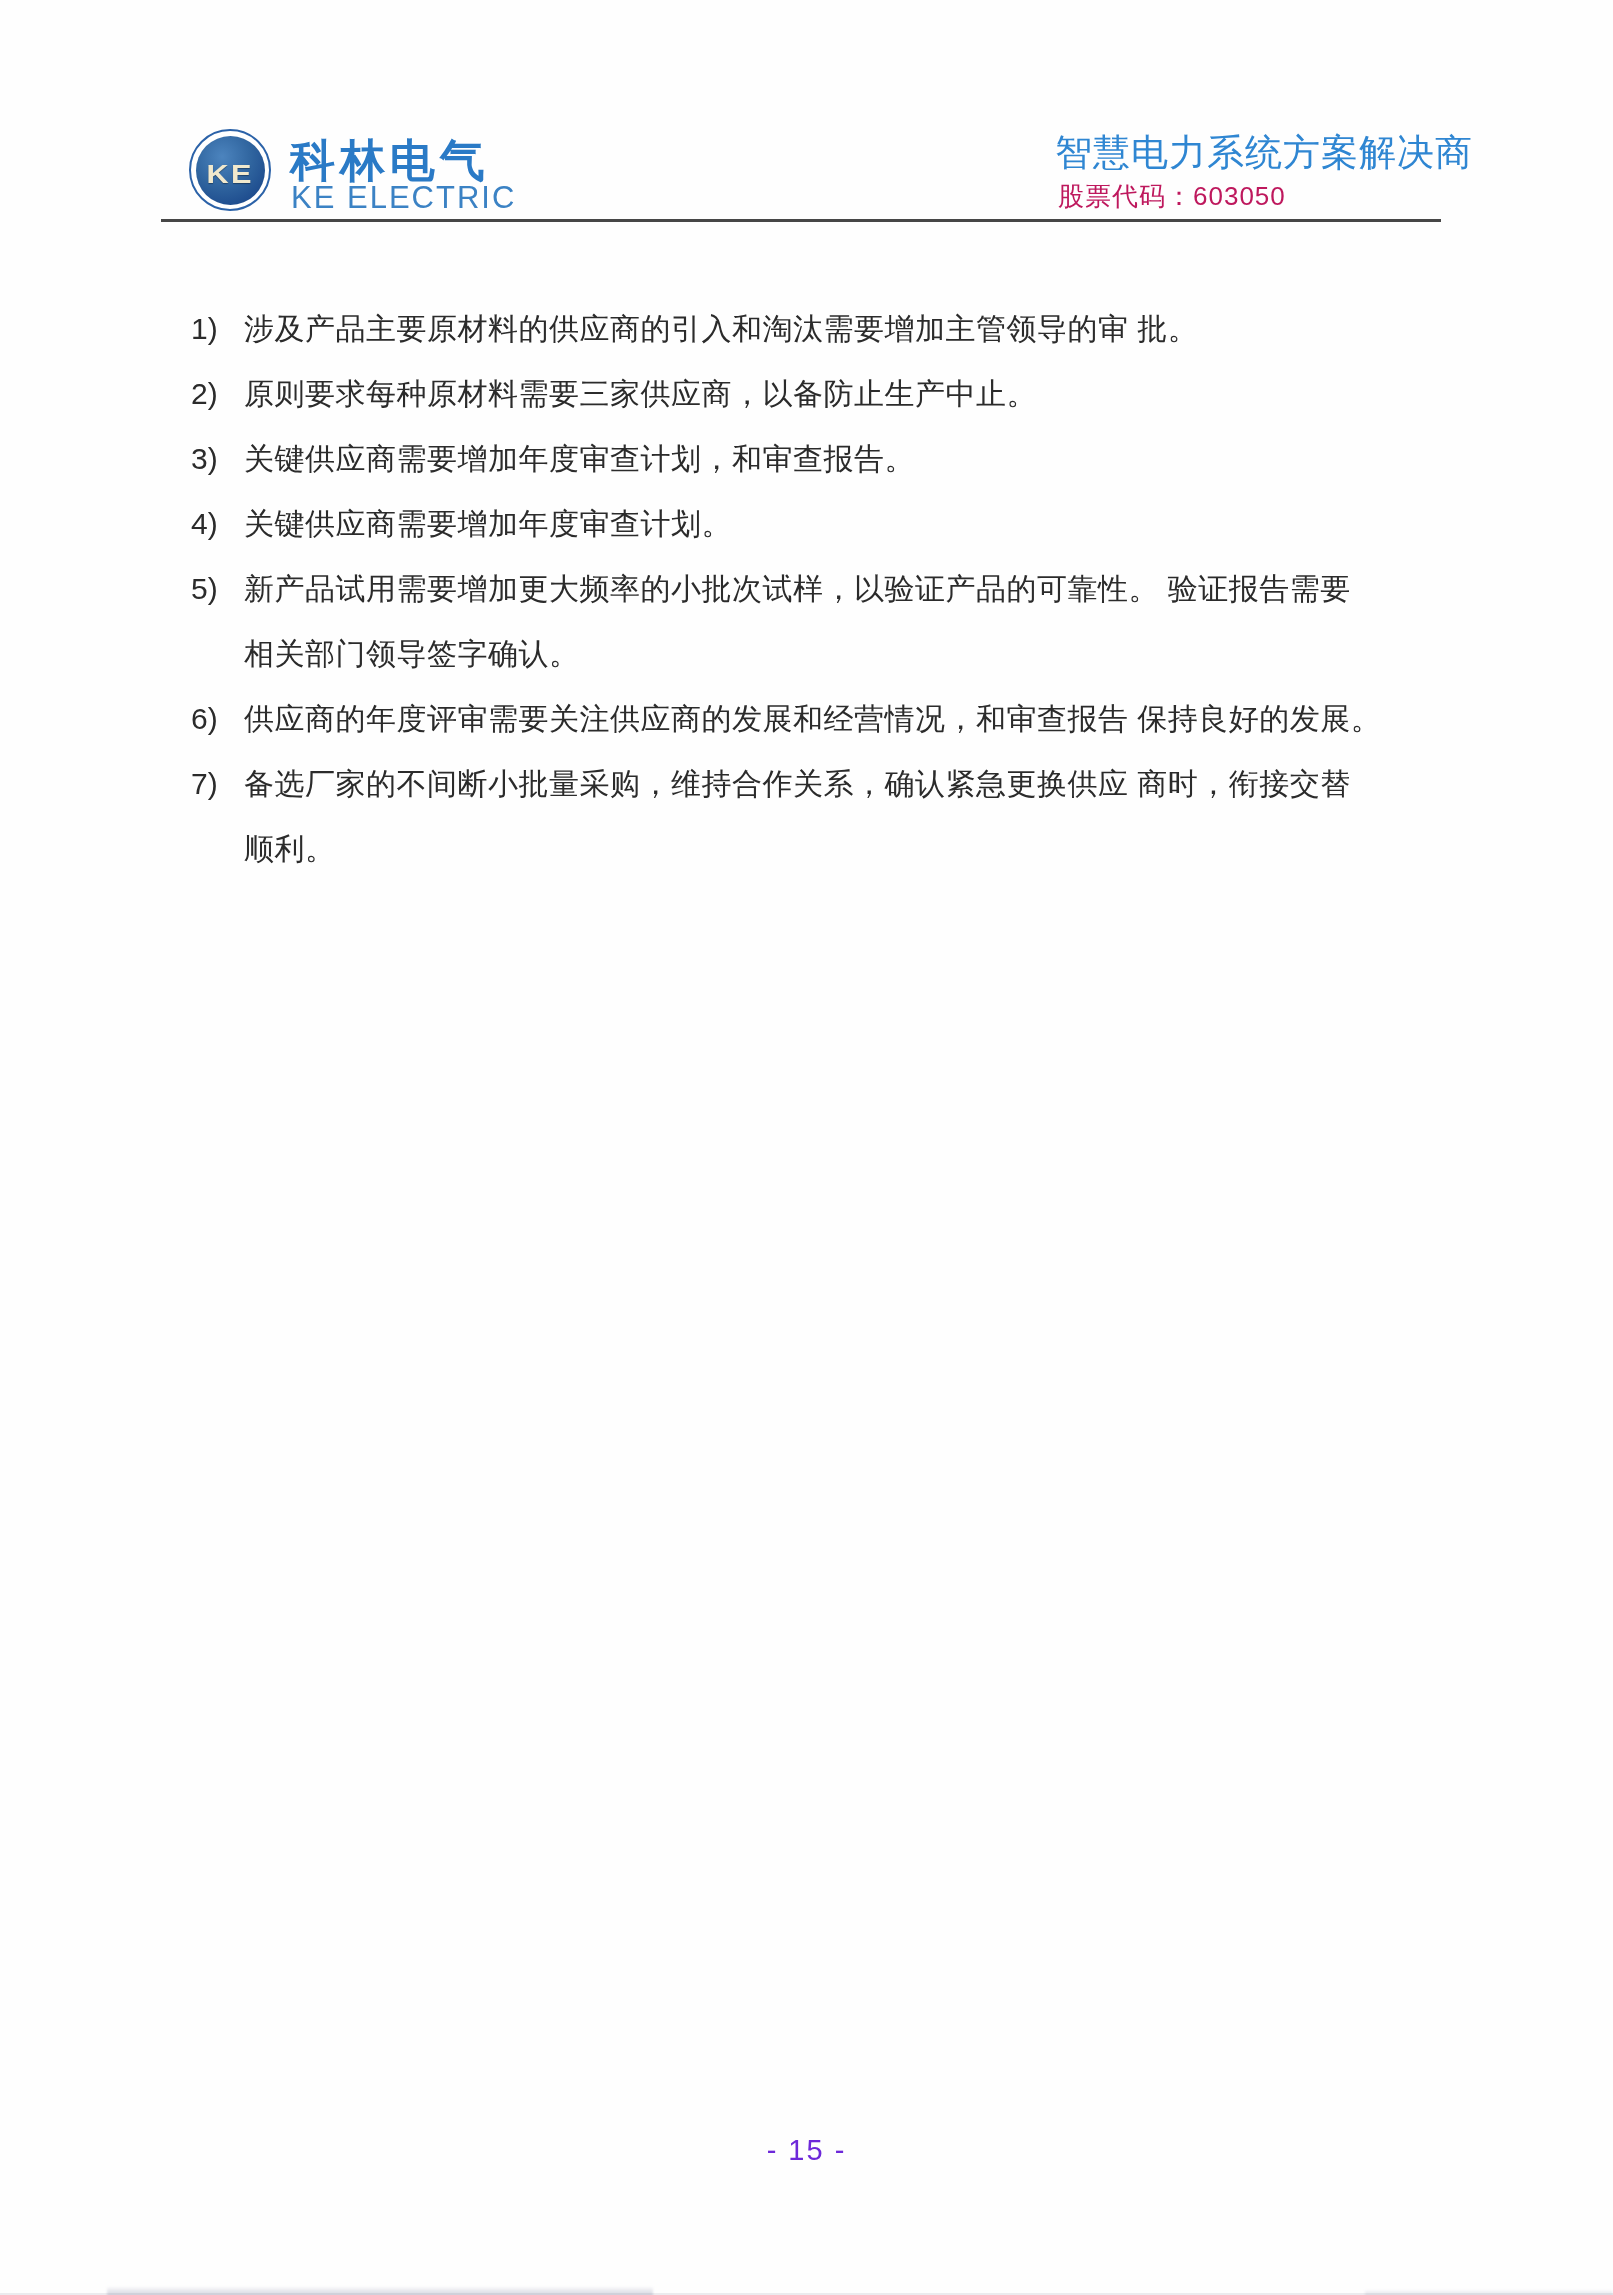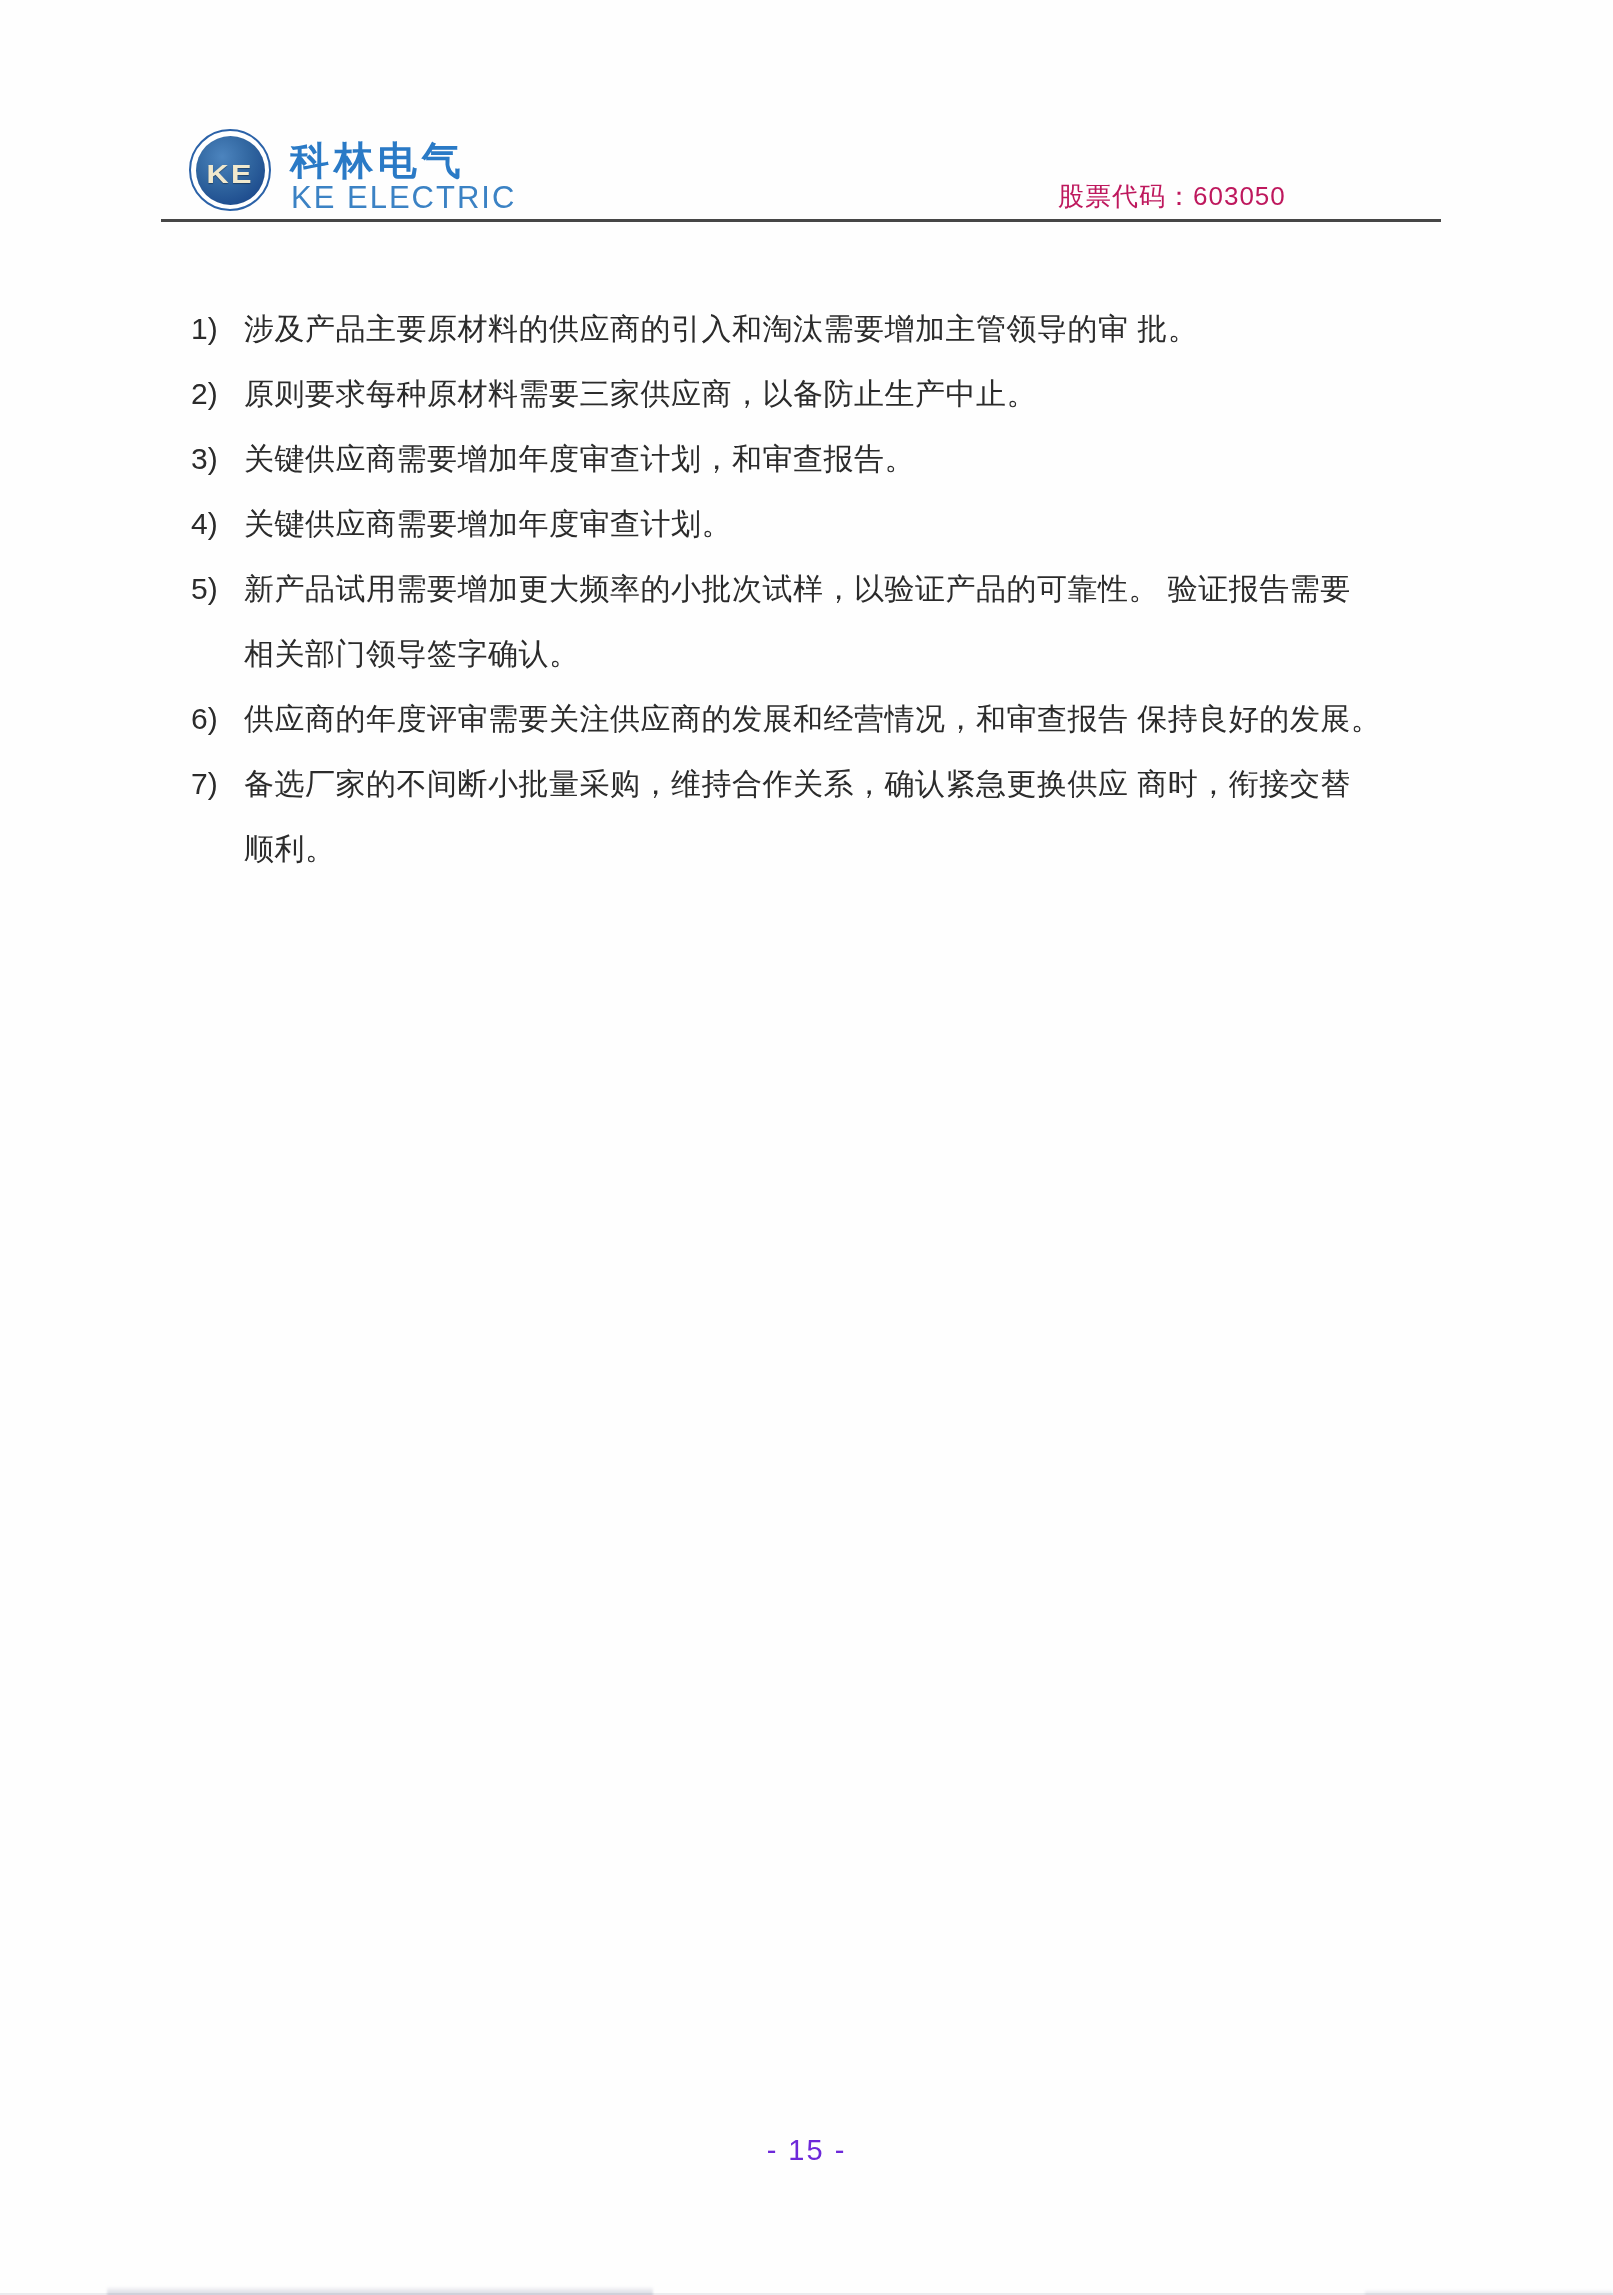--- a/index.html
+++ b/index.html
@@ -34,21 +34,21 @@
     color: #f1e9cd;
     font-weight: bold;
     font-size: 26px;
     letter-spacing: 2px;
     transform: scaleX(1.18) translateY(3.9px);
     text-shadow: 0 1px 1px rgba(0,0,0,0.35);
   }
   .logo-cn {
     position: absolute;
     left: 290px; top: 137px;
-    font-size: 39px;
+    font-size: 45px;
     font-weight: 600;
     color: #2a7ac6;
     letter-spacing: 4.9px;
     line-height: 47px;
   }
   .logo-en {
     position: absolute;
     left: 291px; top: 185px;
     font-size: 31px;
     color: #3b82c4;
@@ -154,20 +154,21 @@
 <div class="page">
 
   <div class="logo-circle">
     <div class="logo-inner">
       <span class="logo-monogram">KE</span>
     </div>
   </div>
   <div class="logo-cn">科林电气</div>
   <div class="logo-en">KE ELECTRIC</div>
 
+  <div class="slogan">智慧电力系统方案解决商</div>
   <div class="stock">股票代码：603050</div>
 
   <div class="header-rule"></div>
 
   <div class="content">
 
     <div class="num-list">
 
         <div class="num-row">
           <div class="num-col">1)</div>

